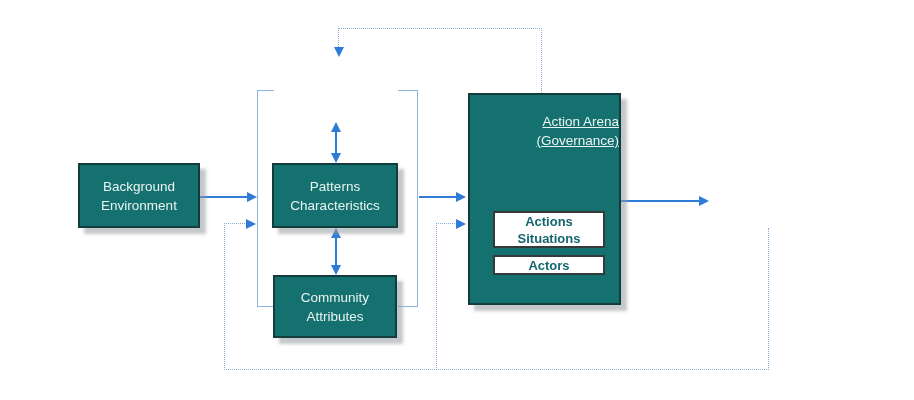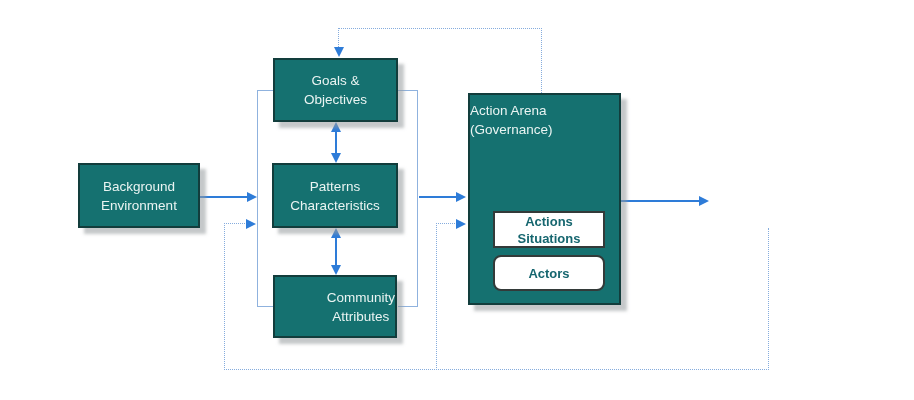--- a/index.html
+++ b/index.html
@@ -31,22 +31,23 @@
     box-shadow: 6px 6px 3px rgba(150,154,158,0.55);
   }
   .node .label {
     white-space: pre-line;
   }
   .node.arena {
     display: block;
   }
   .node.arena .label {
     display: block;
-    text-align: left;
-    padding-top: 6px;
+    text-align: right;
+    padding-top: 17px;
+    text-decoration: underline;
   }
   
   .inner-box {
     position: absolute;
     box-sizing: border-box;
     background: #ffffff;
     border: 2px solid var(--inner-border, #333a39);
     color: var(--inner-text, #16666f);
     font-weight: bold;
     font-size: 13px;
@@ -126,41 +127,37 @@
 
   <div class="ln dt-v" style="left:436px; top:225px; height:145px;"></div>
   <div class="ln dt-h" style="left:436px; top:223px; width:21px;"></div>
   <div class="ah ah-right" style="left:456px; top:219px;"></div>
 
   <div class="node" style="left:78px; top:163px; width:122px; height:65px;align-items:center;">
     <span class="label">Background
 Environment</span>
   </div>
 
-  <div class="node" style="left:273px; top:58px; width:125px; height:64px;">
-    <span class="label">Goals &amp;
-Objectives</span>
-  </div>
 
   <div class="node" style="left:272px; top:163px; width:126px; height:65px;">
     <span class="label">Patterns
 Characteristics</span>
   </div>
 
-  <div class="node" style="left:273px; top:275px; width:124px; height:63px;justify-content:flex-end;">
+  <div class="node" style="left:273px; top:275px; width:124px; height:63px;">
     <span class="label">Community
 Attributes</span>
   </div>
 
   <div class="node arena" style="left:468px; top:93px; width:153px; height:212px;">
     <span class="label">Action Arena
 (Governance)</span>
     <div class="inner-box" style="left:23px; top:108px; width:112px; height:37px;margin-top:8px;">
       <span>Actions
 Situations</span>
     </div>
-    <div class="inner-box" style="left:23px; top:160px; width:112px; height:36px;border-radius:8px;">
+    <div class="inner-box" style="left:23px; top:160px; width:112px; height:20px;">
       <span>Actors</span>
     </div>
   </div>
 
 
 </div>
 
 </body></html>

